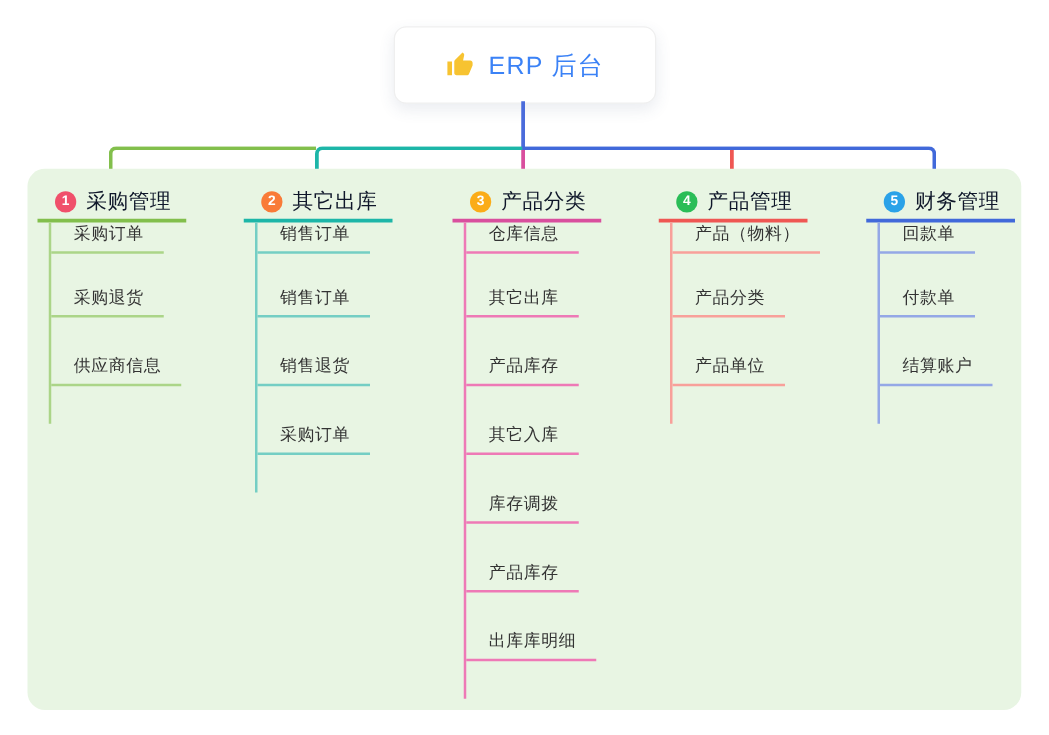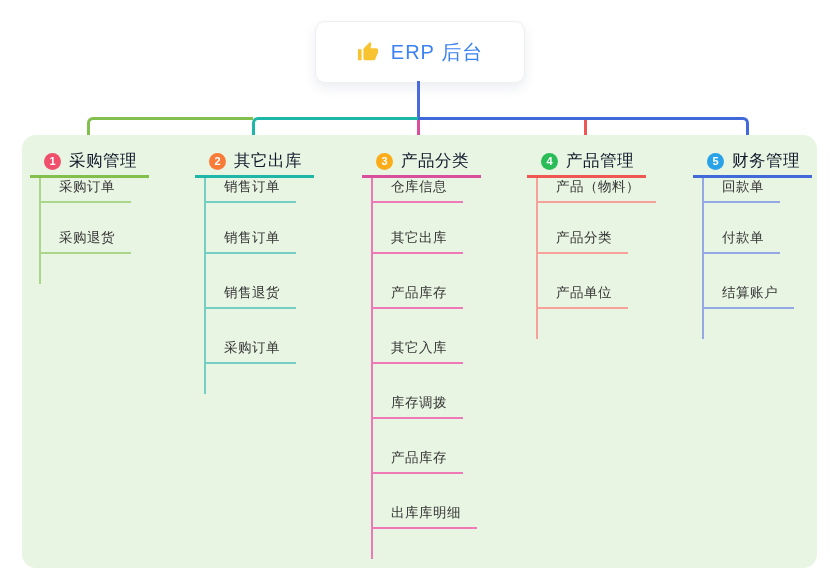--- a/index.html
+++ b/index.html
@@ -68,20 +68,23 @@
     <div class="head">
       <span class="badge" style="background: rgb(240, 80, 107);">1</span>
       <span class="hlabel">采购管理</span>
     </div>
     <div class="childwrap">
           <div class="child">
             <span>采购订单</span>
           </div>
           <div class="child">
             <span>采购退货</span>
+          </div>
+          <div class="child">
+            <span>供应商信息</span>
           </div>
         </div>
   </div>
 
   <div class="branch b2" style="--c: #1db6a8; --cl: #74cec4;">
     <div class="head">
       <span class="badge" style="background: rgb(249, 123, 56);">2</span>
       <span class="hlabel">其它出库</span>
     </div>
     <div class="childwrap">

